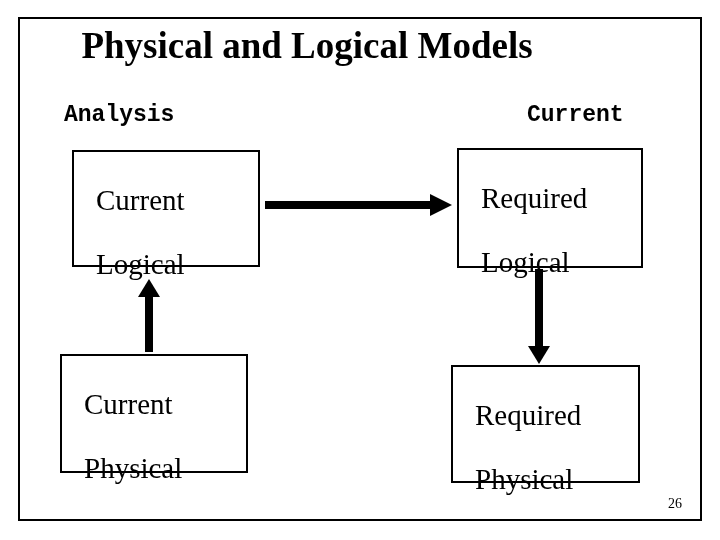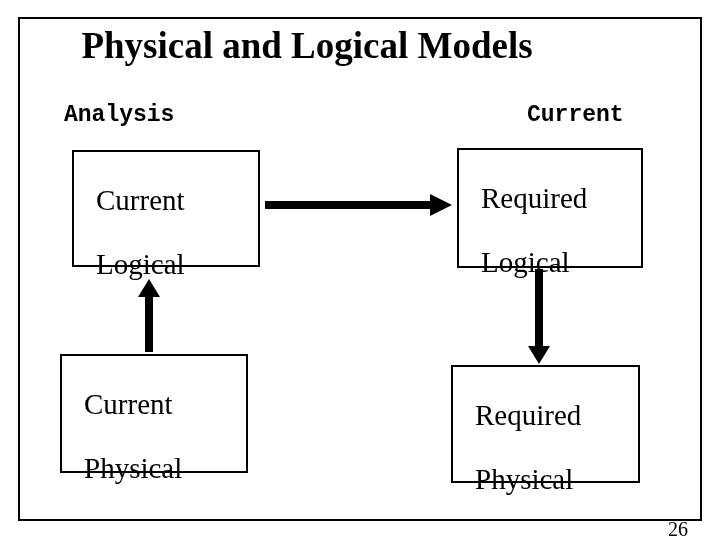--- a/index.html
+++ b/index.html
@@ -65,22 +65,22 @@
     position: absolute;
     left: 0;
     top: 0;
     width: 720px;
     height: 540px;
     pointer-events: none;
   }
   .page-number {
     position: absolute;
     left: 668px;
-    top: 520px;
-    font-size: 20px;
+    top: 494px;
+    font-size: 14px;
     line-height: 19px;
   }
 </style>
 </head>
 <body>
 
 <div class="slide-frame"></div>
 
 <div class="slide-title">Physical and Logical Models</div>
 

